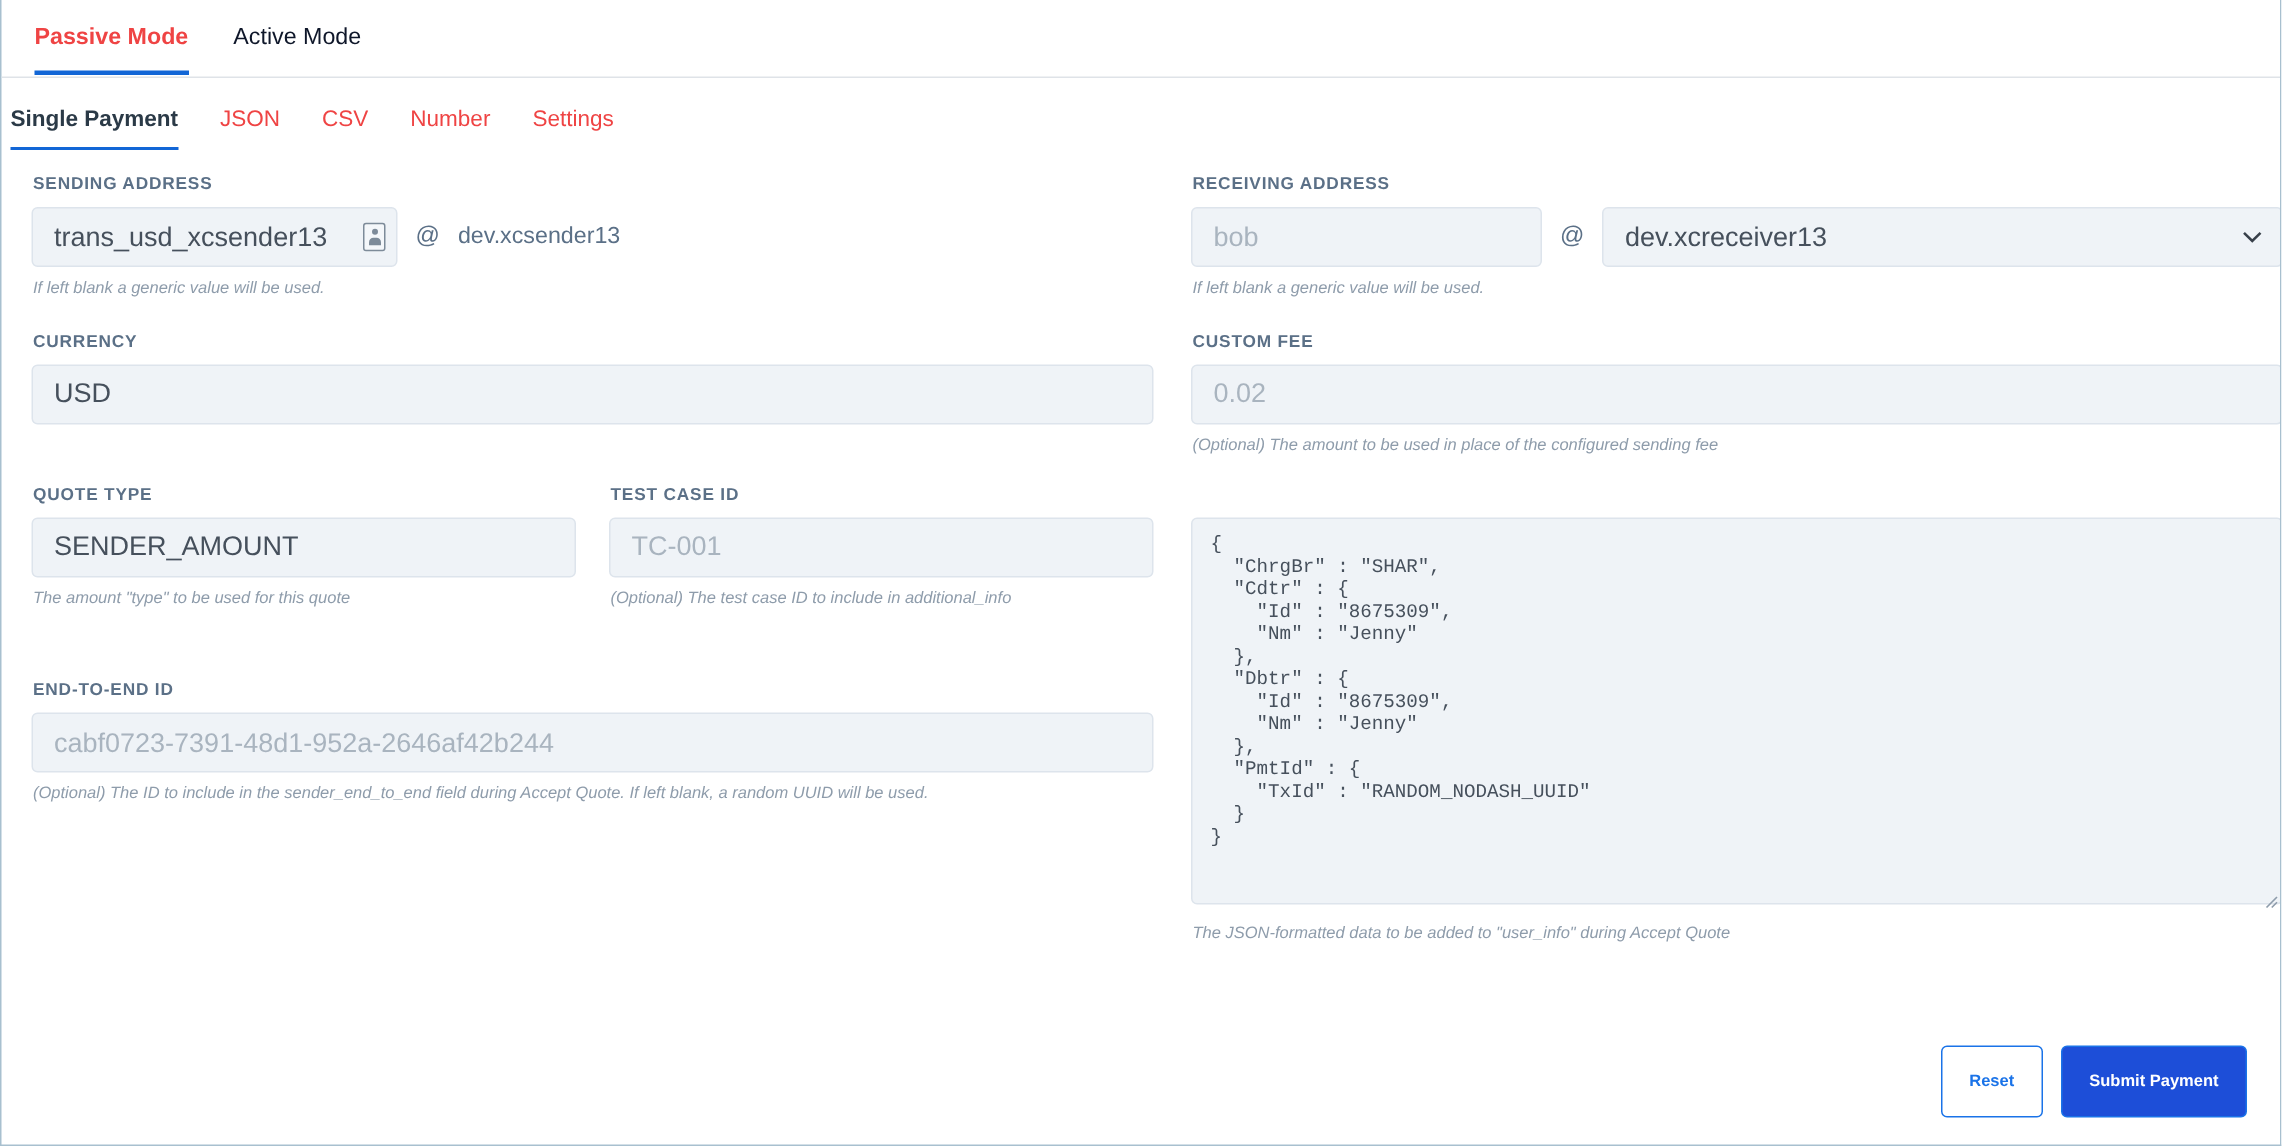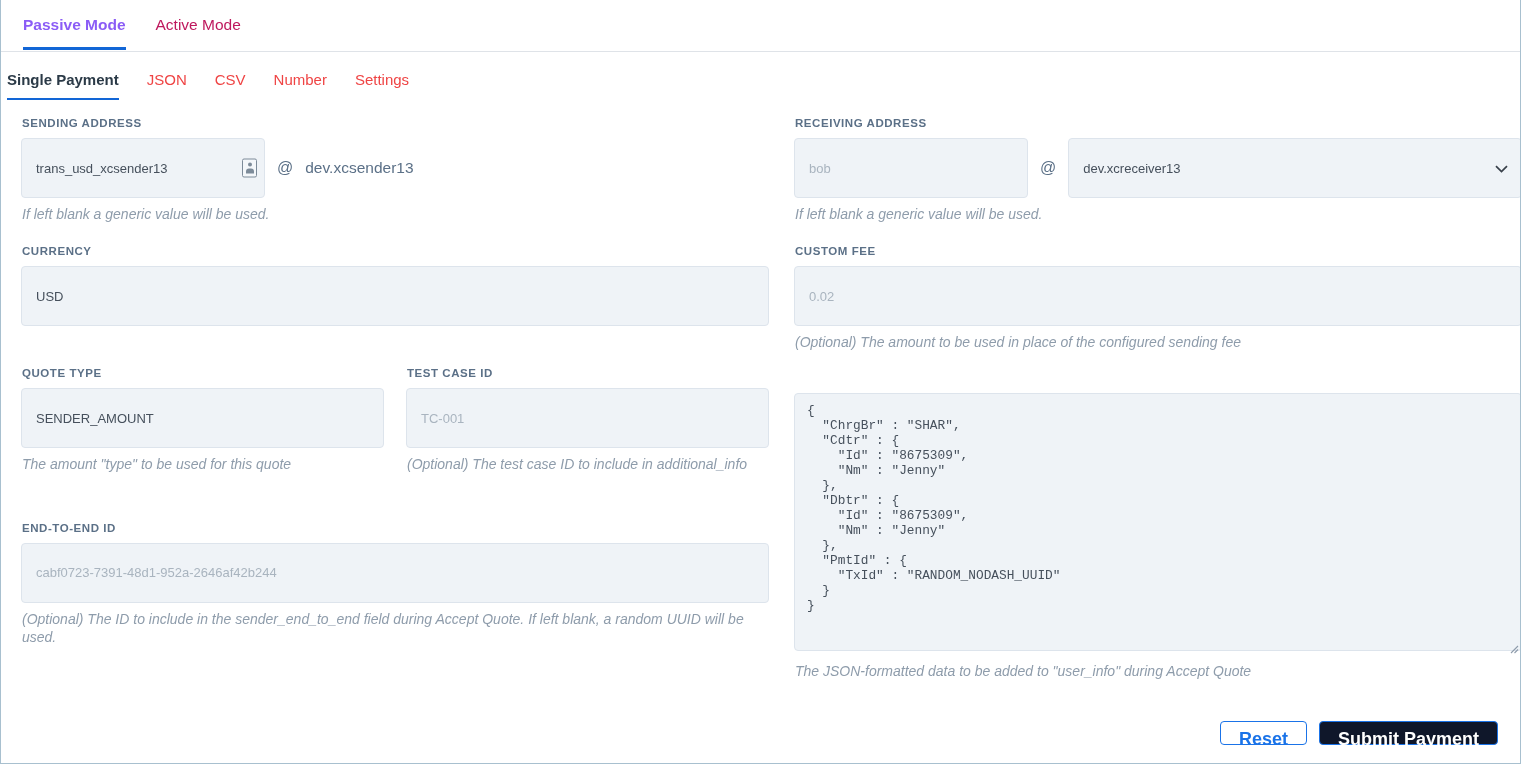--- a/index.html
+++ b/index.html
@@ -31,29 +31,29 @@
     box-sizing: border-box;
     display: flex;
     align-items: flex-start;
   }
   .mode-tab {
     position: relative;
     font-size: 15.5px;
     line-height: 1;
     padding: 17px 0 16px 0;
     margin-right: 30px;
-    color: #be185d;
+    color: #0f172a;
     cursor: pointer;
     white-space: nowrap;
     background: none;
     border: none;
     font-family: inherit;
   }
   .mode-tab.active {
-    color: #8b5cf6;
+    color: #ef4444;
     font-weight: bold;
   }
   .mode-tab.active::after {
     content: "";
     position: absolute;
     left: 0;
     right: 0;
     bottom: -1px;
     height: 3px;
     background: #1266d6;
@@ -110,36 +110,36 @@
   .label {
     font-size: 11.5px;
     font-weight: bold;
     letter-spacing: 0.55px;
     color: #5b7087;
     text-transform: uppercase;
     margin: 0 0 9px 1px;
     display: block;
   }
   .help {
-    font-size: 14px;
+    font-size: 11px;
     font-style: italic;
     color: #8e9cab;
     margin: 7px 0 0 1px;
     line-height: 1.32;
   }
 
   .field {
     box-sizing: border-box;
     width: 100%;
-    height: 60px;
+    height: 40px;
     background: #eff3f7;
     border: 1px solid #dde4ec;
     border-radius: 4px;
     font-family: inherit;
-    font-size: 13px;
+    font-size: 18px;
     color: #46505c;
     padding: 0 14px;
     outline: none;
   }
   .field::placeholder { color: #a9b4bf; }
   select.field {
     appearance: none;
     -webkit-appearance: none;
     background-image: none;
     cursor: pointer;
@@ -239,36 +239,36 @@
   .footer {
     position: absolute;
     right: 22px;
     bottom: 18px;
     display: flex;
     align-items: center;
     gap: 12px;
   }
   .btn {
     font-family: inherit;
-    font-size: 18px;
+    font-size: 11px;
     font-weight: bold;
     border-radius: 4px;
     cursor: pointer;
     padding: 0 18px;
-    height: 24px;
+    height: 48px;
     line-height: 34px;
     box-sizing: border-box;
   }
   .btn-reset {
     background: #ffffff;
     border: 1px solid #1a73e8;
     color: #1a73e8;
   }
   .btn-submit {
-    background: #0f172a;
+    background: #1d4ed8;
     border: 1px solid #1a73e8;
     color: #ffffff;
   }
 
   .mt-sec { margin-top: 22px; }
   .mt-e2e { margin-top: 48px; }
 </style>
 </head>
 <body>
 

